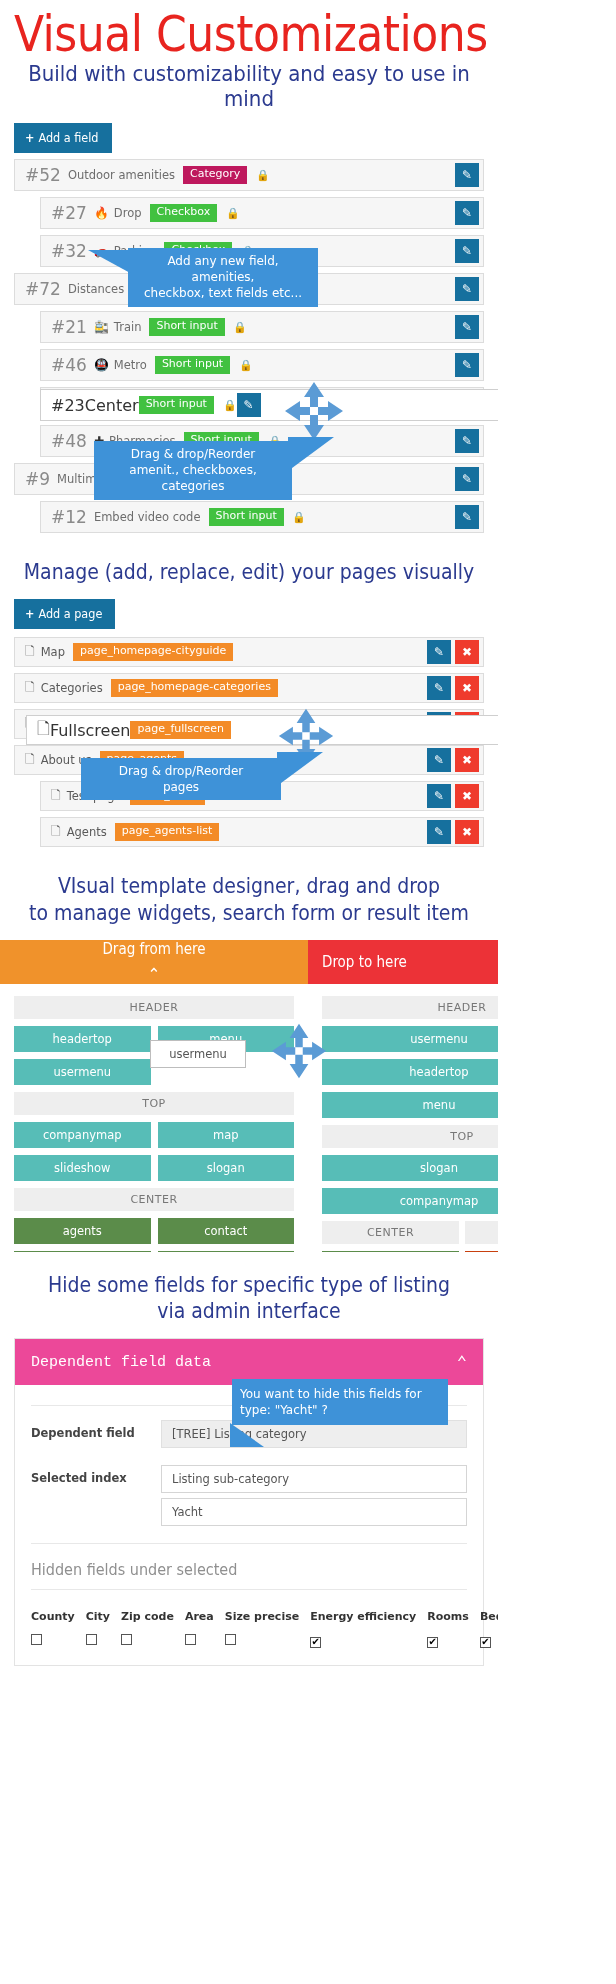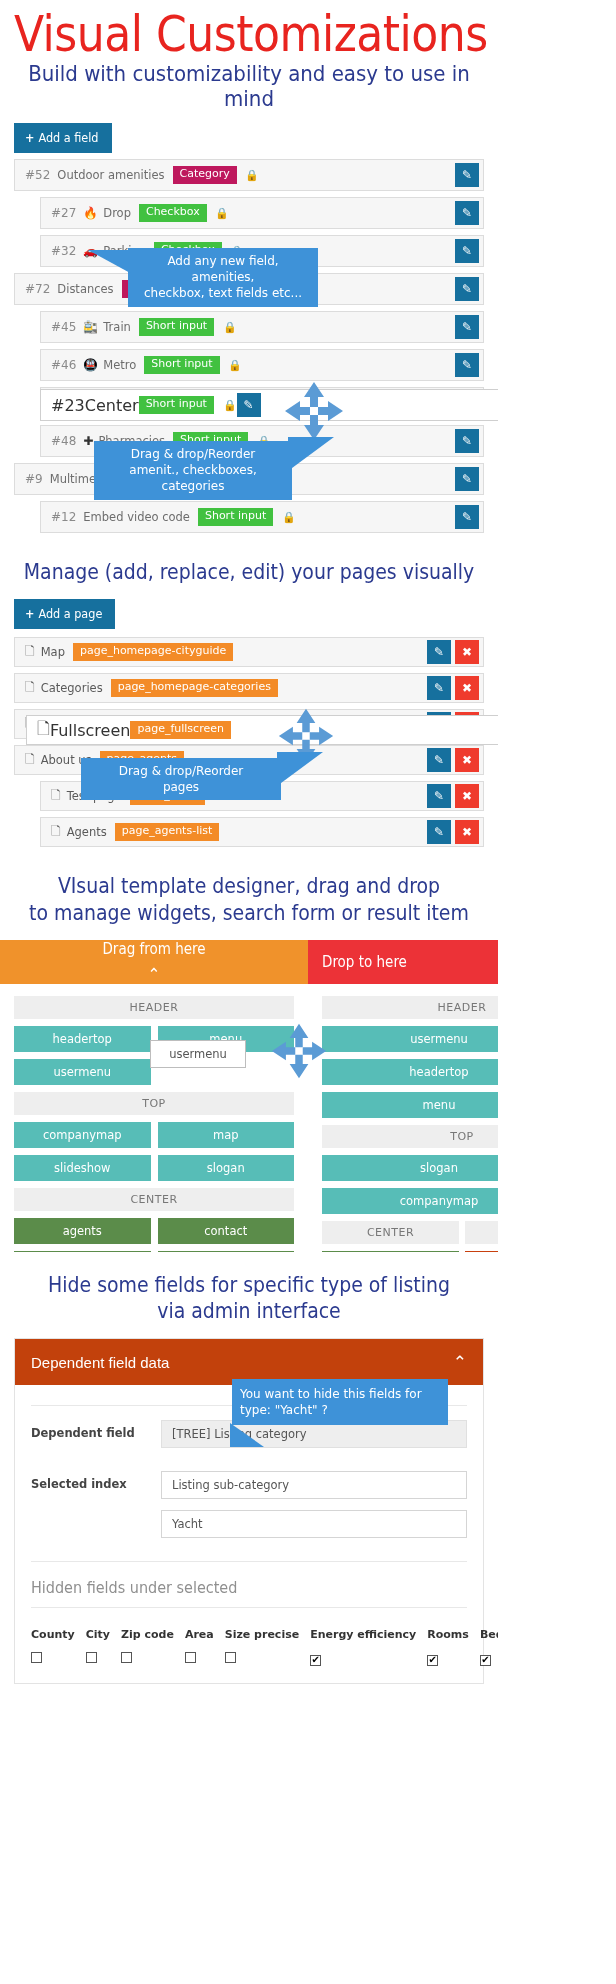--- a/index.html
+++ b/index.html
@@ -39,21 +39,21 @@
   .btn-primary .plus { font-weight:bold; margin-right:4px; }
 
   
   .rows { padding: 0 14px; }
   .frow {
     border:1px solid #dcdcdc; background:#f6f6f6; height:32px;
     display:flex; align-items:center; padding:0 0 0 10px; margin-bottom:6px;
     position:relative;
   }
   .frow.indent1 { margin-left:26px; }
-  .frow .fid { color:#8a8a8a; font-size:12px; margin-right:7px; }
+  .frow .fid { color:#8a8a8a; font-size:17px; margin-right:7px; }
   .frow .fname { color:#6d6d6d; font-size:11.5px; margin-right:8px; white-space:nowrap;}
   .frow .emoji { font-size:12px; margin-right:5px; }
   .badge {
     color:#fff; font-size:11px; padding:2px 7px 3px 7px; display:inline-block;
     line-height:1.15; white-space:nowrap;
   }
   .badge.green { background:#41c140; }
   .badge.red   { background:#be185d; }
   .badge.orange{ background:#f38b27; }
   .lock { margin-left:9px; font-size:11px; color:#555; }
@@ -122,32 +122,32 @@
     font-size:10px; color:#fff; margin-right:3px; }
   .mini-btn.edit { background:#3ec24a; }
   .mini-btn.del  { background:#ef3b2d; font-weight:bold; }
   .two-col { display:flex; gap:6px; }
   .two-col > div { flex:1; min-width:0; }
 
   
   .dep-wrap { padding: 0 14px 16px 14px; }
   .dep-card { border:1px solid #e3e3e3; background:#fff; }
   .dep-head {
-    background:#c2410c; color:#fff; height:46px; display:flex; align-items:center;
+    background:#ec4899; color:#fff; height:46px; display:flex; align-items:center;
     justify-content:space-between; padding:0 16px; font-size:15px;
-    font-family:Liberation Sans, sans-serif;
+    font-family:Liberation Mono, monospace;
   }
   .dep-body { padding:14px 16px 16px 16px; }
   .hr { border-top:1px solid #e8e8e8; margin:6px 0 14px 0; }
   .frm-row { display:flex; align-items:flex-start; margin-bottom:12px; }
   .frm-lbl { width:130px; font-size:11.5px; font-weight:bold; color:#444; padding-top:6px; }
   .frm-ctl { flex:1; }
   .inp {
     border:1px solid #d5d5d5; background:#fff; height:28px; display:flex; align-items:center;
-    padding:0 10px; font-size:11.5px; color:#555; margin-bottom:11px;
+    padding:0 10px; font-size:11.5px; color:#555; margin-bottom:5px;
   }
   .inp.grey { background:#eeeeee; border-color:#e0e0e0; }
   .sub-title { font-size:16px; color:#8f8f8f; margin:16px 0 10px 0;
     font-family:"DejaVu Sans Condensed","Liberation Sans Narrow","Liberation Sans",sans-serif;}
   .cb-table { display:flex; gap:0;margin-top:20px; }
   .cb-col { text-align:left; padding-right:11px; }
   .cb-col .h { font-size:11px; font-weight:bold; color:#333; white-space:nowrap; margin-bottom:7px; }
   .cb { width:11px; height:11px; border:1px solid #555; background:#fff; display:inline-flex;
     align-items:center; justify-content:center; font-size:10px; color:#000; line-height:1; }
 </style>
@@ -198,21 +198,21 @@
         </div>
         <div class="frow">
           <span class="fid">#72</span>
           <span class="fname">Distances</span>
           <span class="badge red">Category</span>
           <span class="lock red">🔒</span>
           <span class="spacer"></span>
           <span class="icon-btn">✎</span>
         </div>
         <div class="frow indent1">
-          <span class="fid">#45</span>
+          <span class="fid">#21</span>
           <span class="emoji">🚉</span>
           <span class="fname">Train</span>
           <span class="badge green">Short input</span>
           <span class="lock">🔒</span>
           <span class="spacer"></span>
           <span class="icon-btn">✎</span>
         </div>
         <div class="frow indent1">
           <span class="fid">#46</span>
           <span class="emoji">🚇</span>

